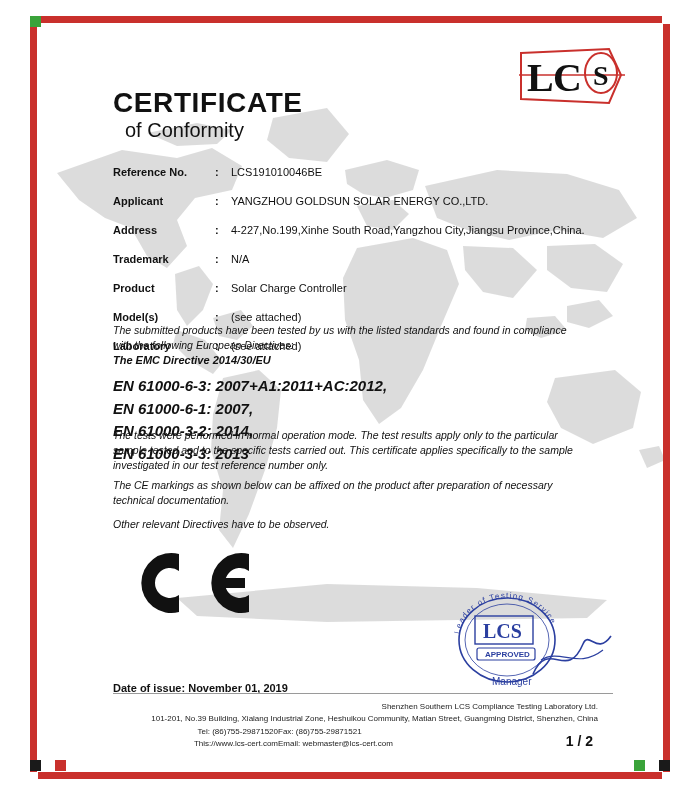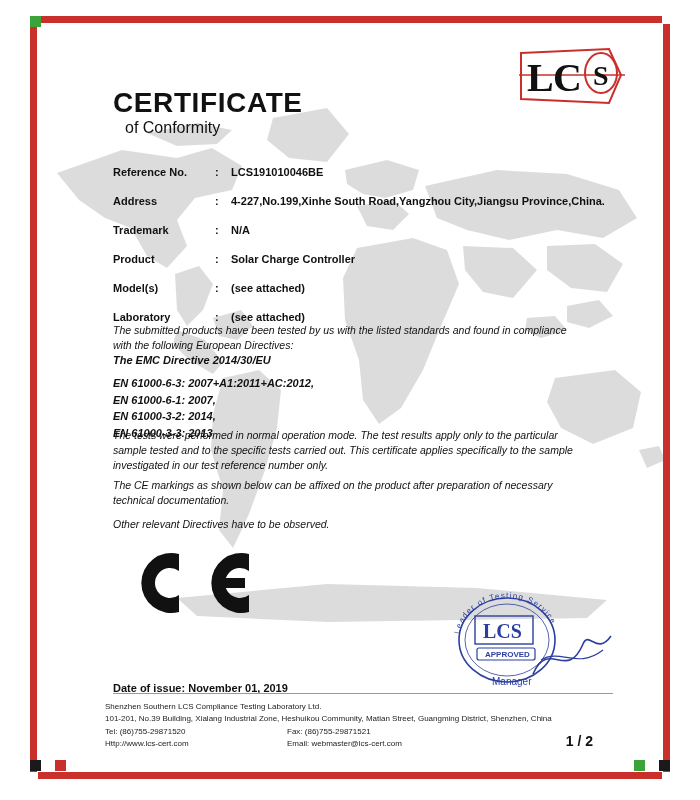--- a/index.html
+++ b/index.html
@@ -78,54 +78,54 @@
     top: 64px;
     font-size: 28px;
     font-weight: bold;
     letter-spacing: 0.6px;
     color: #111;
   }
   .subtitle {
     position: absolute;
     left: 88px;
     top: 96px;
-    font-size: 16px;
+    font-size: 20px;
     color: #111;
   }
 
   table.fields {
     position: absolute;
     left: 76px;
     top: 136px;
     width: 500px;
     border-collapse: collapse;
     font-size: 11px;
     color: #111;
   }
   table.fields td {
     padding: 6px 0 7px 0;
     vertical-align: top;
     line-height: 1.45;
   }
   td.k { width: 102px; font-weight: bold; }
   td.c { width: 16px;  font-weight: bold; }
-  td.v { font-weight: bold; }
+  td.v { font-weight: normal; }
 
   .para {
     position: absolute;
     left: 76px;
     width: 472px;
     font-size: 10.5px;
     line-height: 1.42;
     color: #111;
     font-style: italic;
   }
   .p1 { top: 300px; }
   .emc { top: 330px; font-weight: bold; font-size: 11px; }
-  .stds { top: 352px; font-weight: bold; font-size: 11px; line-height: 1.5; }
+  .stds { top: 352px; font-weight: bold; font-size: 15px; line-height: 1.5; }
   .p2 { top: 405px; }
   .p3 { top: 455px; }
   .p4 { top: 494px; }
 
   .ce-mark {
     position: absolute;
     left: 96px;
     top: 525px;
     width: 120px;
     height: 70px;
@@ -159,28 +159,29 @@
   .footer-rule {
     position: absolute;
     left: 76px;
     top: 670px;
     width: 500px;
     height: 1px;
     background: #9a9a9a;
   }
   .footer {
     position: absolute;
-    left: 68px;
+    left: 91px;
     top: 678px;
     width: 470px;
     font-size: 8px;
     line-height: 1.55;
     color: #222;
-  }
-  .footer .row2 { display: flex; gap: 32px; }
+    text-align: right;
+  }
+  .footer .row2 { display: flex; }
   .footer .row2 span:first-child { width: 150px; }
   .pageno {
     position: absolute;
     right: 70px;
     top: 710px;
     font-size: 14px;
     font-weight: bold;
     color: #111;
   }
 </style>
@@ -250,20 +251,25 @@
 
     <div class="title">CERTIFICATE</div>
     <div class="subtitle">of Conformity</div>
 
     <table class="fields">
       <tbody>
         <tr>
           <td class="k">Reference No.</td>
           <td class="c">:</td>
           <td class="v">LCS191010046BE</td>
+        </tr>
+        <tr>
+          <td class="k">Applicant</td>
+          <td class="c">:</td>
+          <td class="v">YANGZHOU GOLDSUN SOLAR ENERGY CO.,LTD.</td>
         </tr>
         <tr>
           <td class="k">Address</td>
           <td class="c">:</td>
           <td class="v">4-227,No.199,Xinhe South Road,Yangzhou City,Jiangsu Province,China.</td>
         </tr>
         <tr>
           <td class="k">Trademark</td>
           <td class="c">:</td>
           <td class="v">N/A</td>
@@ -332,20 +338,20 @@
 
     <div class="footer-rule"></div>
     <div class="footer">
       <div>Shenzhen Southern LCS Compliance Testing Laboratory Ltd.</div>
       <div>101-201, No.39 Building, Xialang Industrial Zone, Heshuikou Community, Matian Street, Guangming District, Shenzhen, China</div>
       <div class="row2">
         <span>Tel: (86)755-29871520</span>
         <span>Fax: (86)755-29871521</span>
       </div>
       <div class="row2">
-        <span>Http://www.lcs-cert.com</span>
+        <span>This://www.lcs-cert.com</span>
         <span>Email: webmaster@lcs-cert.com</span>
       </div>
     </div>
     <div class="pageno">1 / 2</div>
 
   </div>
 </div>
 
 </body></html>

